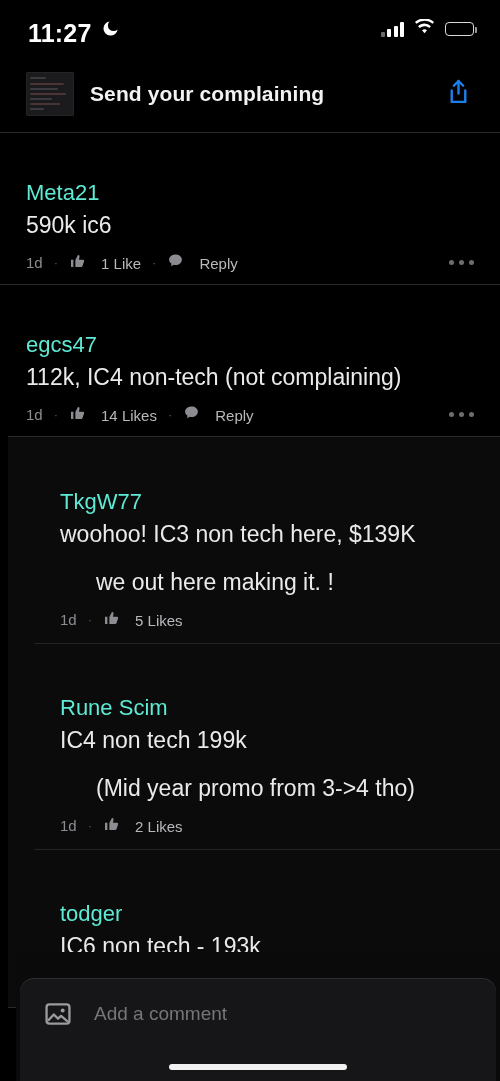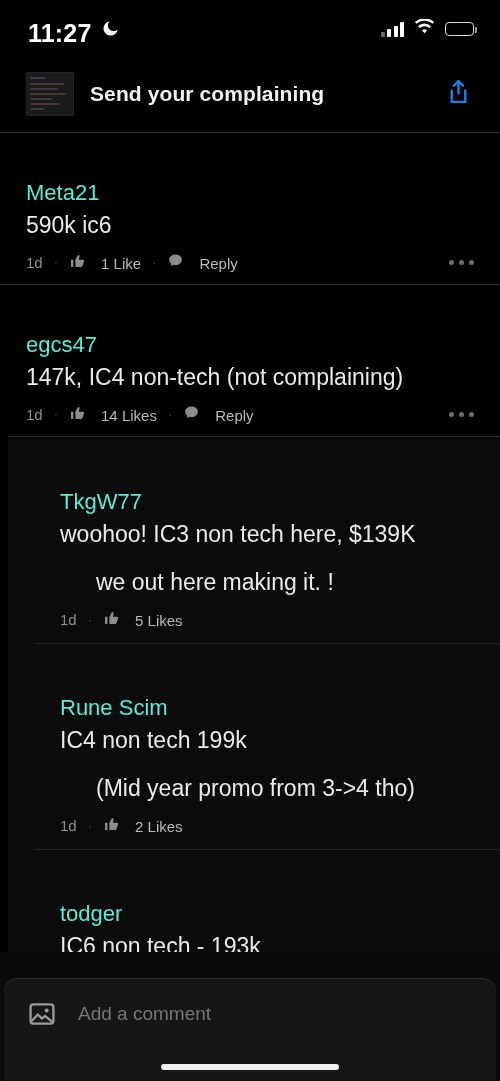--- a/index.html
+++ b/index.html
@@ -68,21 +68,21 @@
 
   
   .thread {
     margin-left:8px; background:#0b0b0b;
     border-top:1px solid #2a2a2c; border-bottom:1px solid #2a2a2c;
   }
   .thread .comment { padding-left:52px; padding-top:18px; padding-bottom:14px; }
   .thread .comment + .comment:before { left:26px; right:0; background:#232325; }
 
   
-  .composer-wrap { position:absolute; left:0; right:0; bottom:0; height:129px; background:#0a0a0a; }
+  .composer-wrap { position:absolute; left:16px; right:0; bottom:0; height:129px; background:#0a0a0a; }
   .composer {
     position:absolute; left:4px; right:4px; top:26px; bottom:0;
     background:#161618; border-radius:14px 14px 0 0;
     box-shadow:inset 0 1px 0 #2d2d30;
     display:flex; align-items:flex-start; padding:22px 24px 0 24px; gap:22px;
   }
   .ph { color:#767679; font-size:19px; line-height:28px; }
   .home-ind {
     position:absolute; left:50%; transform:translateX(-50%); bottom:11px;
     width:178px; height:6px; border-radius:3px; background:#f2f2f2;
@@ -168,21 +168,21 @@
       <span class="ellipsis">
           <span></span>
           <span></span>
           <span></span>
         </span>
     </div>
   </div>
 
   <div class="comment">
     <div class="uname">egcs47</div>
-    <div class="ctext">147k, IC4 non-tech (not complaining)</div>
+    <div class="ctext">112k, IC4 non-tech (not complaining)</div>
     <div class="meta">
       <span>1d</span>
       <span class="dot">·</span>
       <span class="chip">
         <span>
           <svg width="17" height="17" viewBox="0 0 24 24">
               <path d="M9 21h8.2a2 2 0 0 0 1.9-1.4l2.1-6.2A1.6 1.6 0 0 0 19.7 11H14l.9-4.3A2 2 0 0 0 13 4.2h-.4L9 11.3V21zM2.8 21h3.4V11H2.8z" fill="#8d8d91"></path>
             </svg>
         </span>
         <span class="lbl">14 Likes</span>

